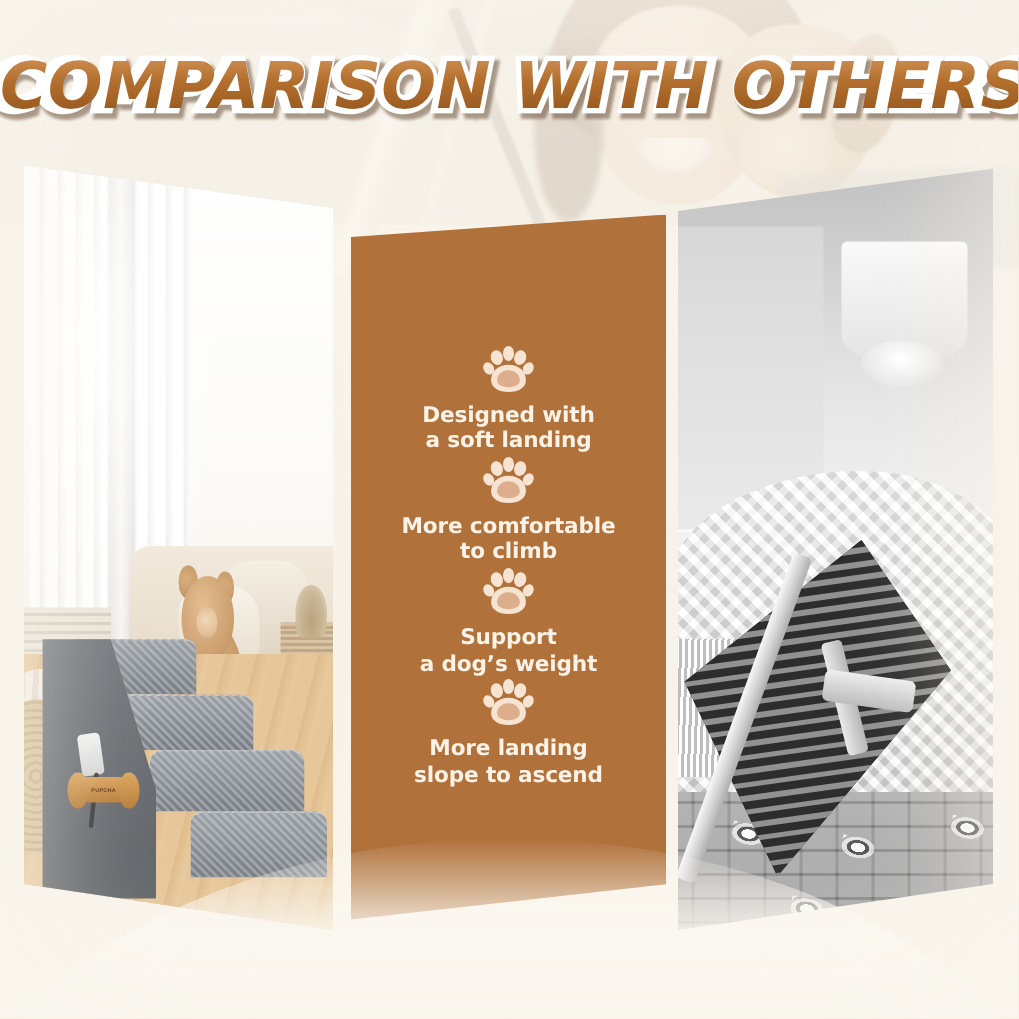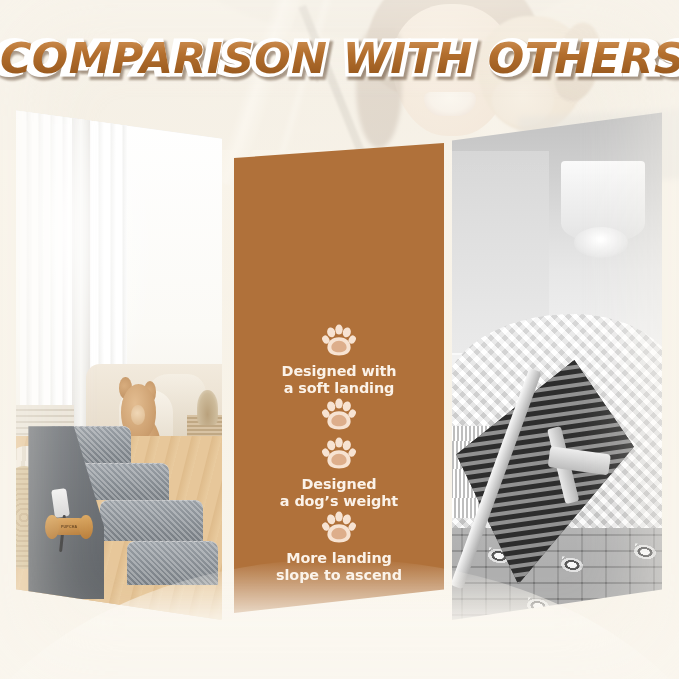--- a/index.html
+++ b/index.html
@@ -422,21 +422,21 @@
   }
 
   
   .feature-list {
     position: absolute;
     left: 0; right: 0;
     top: 22px;
     bottom: 18px;
     display: flex;
     flex-direction: column;
-    justify-content: flex-end;
+    justify-content: center;
     align-items: center;
     padding: 6px 8px 10px;
   }
   .feature {
     display: flex;
     flex-direction: column;
     align-items: center;
     width: 100%;
   }
   .paw-icon {
@@ -561,33 +561,35 @@
         <div class="feature">
           <svg class="paw-icon" viewBox="0 0 34 32">
             <ellipse cx="9.2" cy="8.4" rx="4.0" ry="5.0" fill="#f7e3d2" transform="rotate(-16 9.2 8.4)"></ellipse>
             <ellipse cx="17.0" cy="5.6" rx="3.7" ry="5.0" fill="#f7e3d2"></ellipse>
             <ellipse cx="24.8" cy="8.4" rx="4.0" ry="5.0" fill="#f7e3d2" transform="rotate(16 24.8 8.4)"></ellipse>
             <ellipse cx="30.2" cy="15.6" rx="3.4" ry="4.3" fill="#f7e3d2" transform="rotate(30 30.2 15.6)"></ellipse>
             <ellipse cx="3.8" cy="15.6" rx="3.4" ry="4.3" fill="#f7e3d2" transform="rotate(-30 3.8 15.6)"></ellipse>
             <path d="M17 13.2c7.2 0 11.6 4.6 11.6 10.2 0 5.0-4.6 8.0-11.6 8.0S5.4 28.4 5.4 23.4C5.4 17.8 9.8 13.2 17 13.2z" fill="#f7e3d2"></path>
             <path d="M17 16.8c-4.4 0-7.6 3.0-7.6 6.6 0 3.0 3.2 4.8 7.6 4.8s7.6-1.8 7.6-4.8c0-3.6-3.2-6.6-7.6-6.6z" fill="#c88451" opacity=".55"></path>
           </svg>
+          <div class="feature-text">More comfortable
+to climb</div>
         </div>
 
         <div class="feature">
           <svg class="paw-icon" viewBox="0 0 34 32">
             <ellipse cx="9.2" cy="8.4" rx="4.0" ry="5.0" fill="#f7e3d2" transform="rotate(-16 9.2 8.4)"></ellipse>
             <ellipse cx="17.0" cy="5.6" rx="3.7" ry="5.0" fill="#f7e3d2"></ellipse>
             <ellipse cx="24.8" cy="8.4" rx="4.0" ry="5.0" fill="#f7e3d2" transform="rotate(16 24.8 8.4)"></ellipse>
             <ellipse cx="30.2" cy="15.6" rx="3.4" ry="4.3" fill="#f7e3d2" transform="rotate(30 30.2 15.6)"></ellipse>
             <ellipse cx="3.8" cy="15.6" rx="3.4" ry="4.3" fill="#f7e3d2" transform="rotate(-30 3.8 15.6)"></ellipse>
             <path d="M17 13.2c7.2 0 11.6 4.6 11.6 10.2 0 5.0-4.6 8.0-11.6 8.0S5.4 28.4 5.4 23.4C5.4 17.8 9.8 13.2 17 13.2z" fill="#f7e3d2"></path>
             <path d="M17 16.8c-4.4 0-7.6 3.0-7.6 6.6 0 3.0 3.2 4.8 7.6 4.8s7.6-1.8 7.6-4.8c0-3.6-3.2-6.6-7.6-6.6z" fill="#c88451" opacity=".55"></path>
           </svg>
-          <div class="feature-text">Designed
+          <div class="feature-text">Support
 a dog’s weight</div>
         </div>
 
         <div class="feature">
           <svg class="paw-icon" viewBox="0 0 34 32">
             <ellipse cx="9.2" cy="8.4" rx="4.0" ry="5.0" fill="#f7e3d2" transform="rotate(-16 9.2 8.4)"></ellipse>
             <ellipse cx="17.0" cy="5.6" rx="3.7" ry="5.0" fill="#f7e3d2"></ellipse>
             <ellipse cx="24.8" cy="8.4" rx="4.0" ry="5.0" fill="#f7e3d2" transform="rotate(16 24.8 8.4)"></ellipse>
             <ellipse cx="30.2" cy="15.6" rx="3.4" ry="4.3" fill="#f7e3d2" transform="rotate(30 30.2 15.6)"></ellipse>
             <ellipse cx="3.8" cy="15.6" rx="3.4" ry="4.3" fill="#f7e3d2" transform="rotate(-30 3.8 15.6)"></ellipse>

